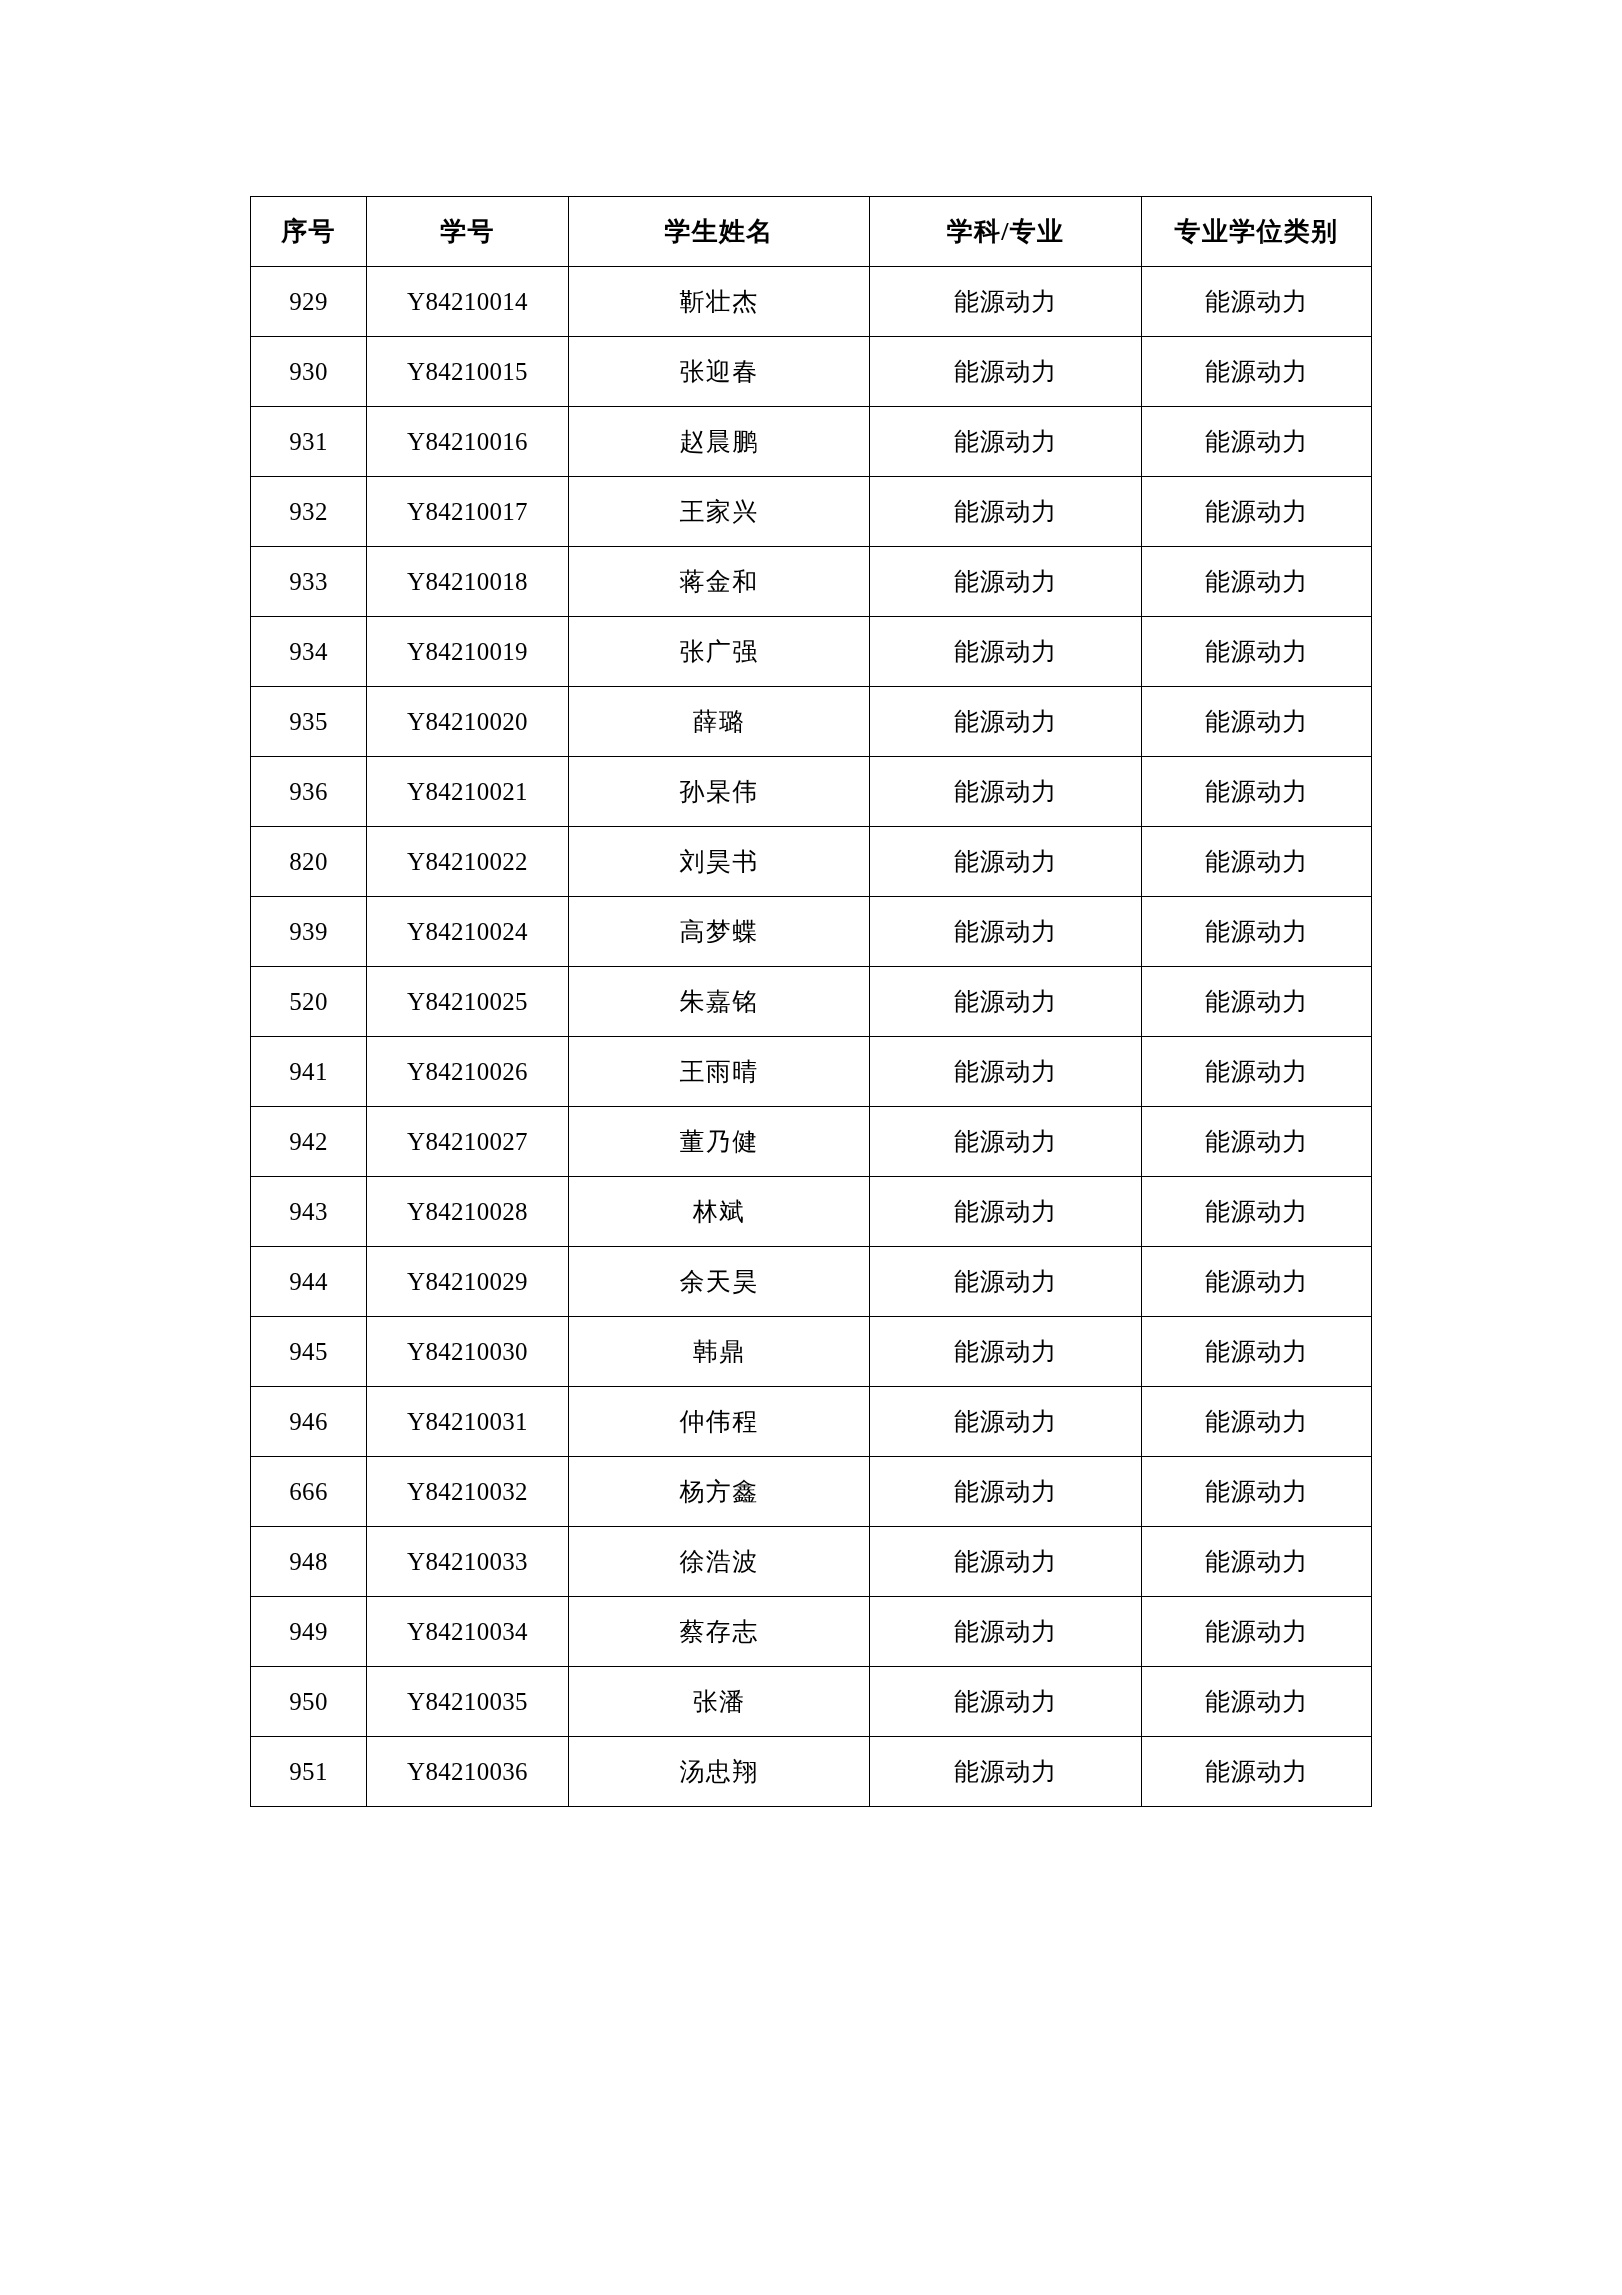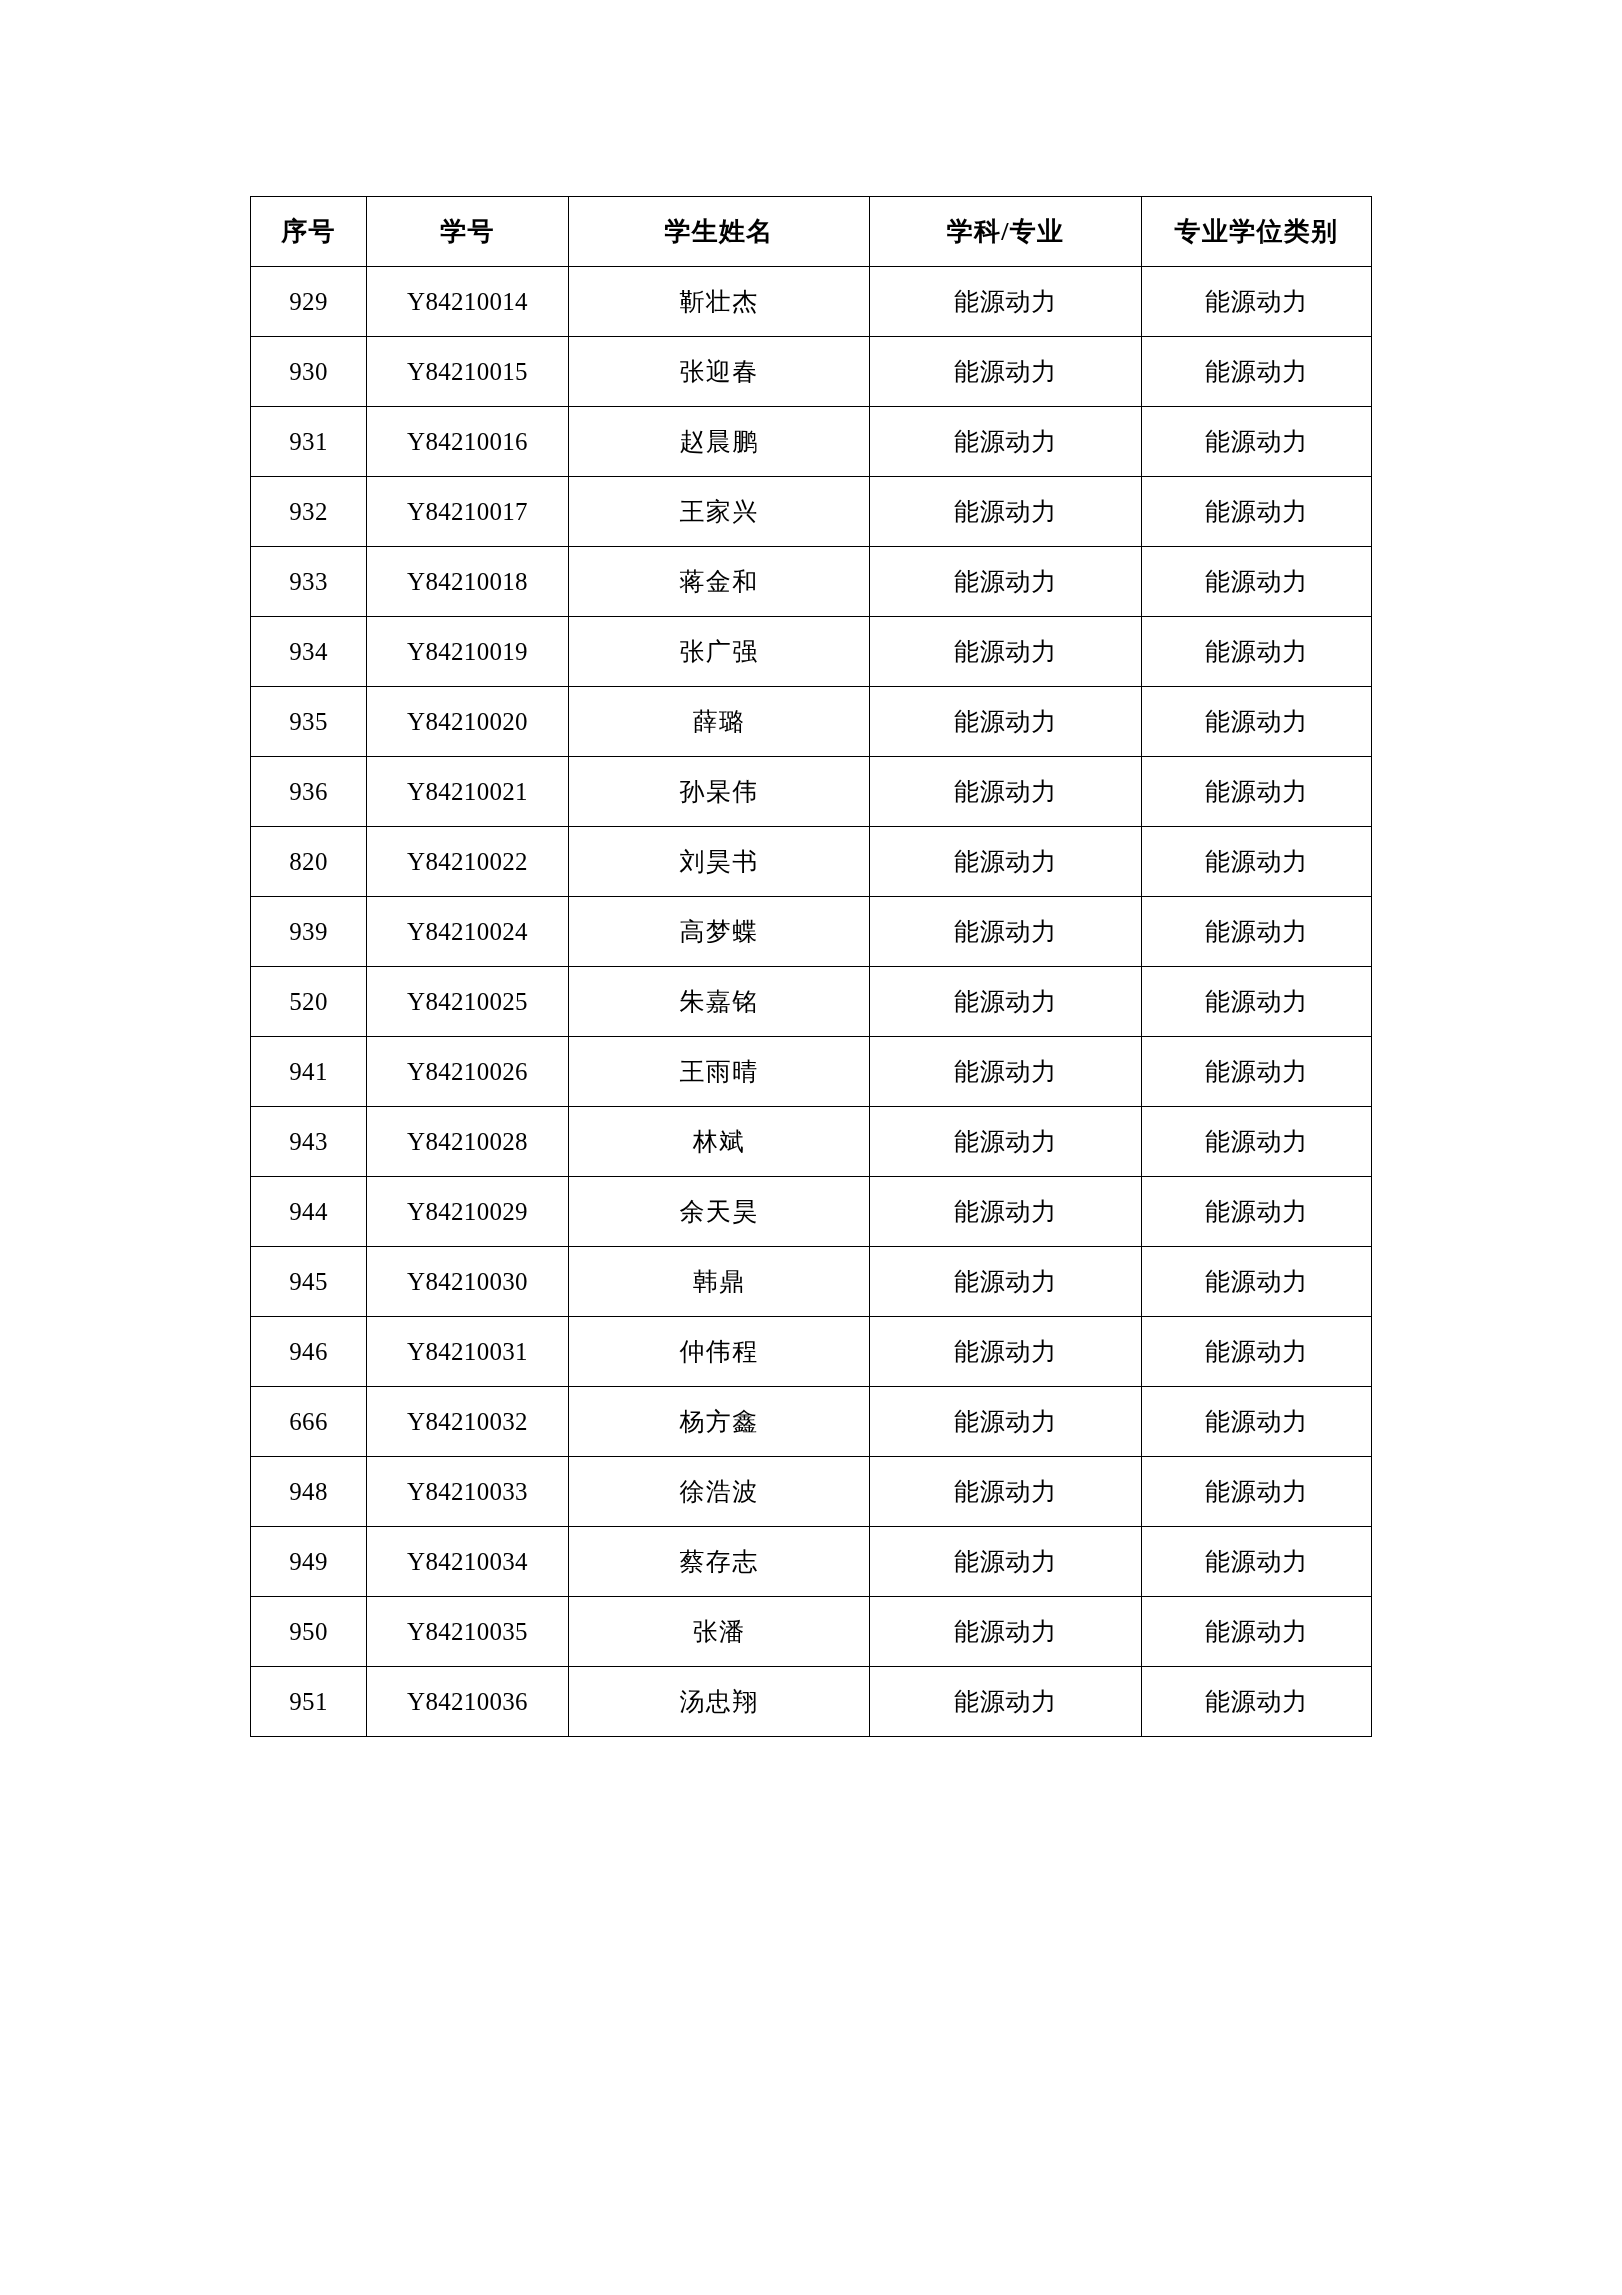--- a/index.html
+++ b/index.html
@@ -179,20 +179,27 @@
             <td class="cell-degree">能源动力</td>
           </tr>
           <tr>
             <td class="cell-seq">941</td>
             <td class="cell-id">Y84210026</td>
             <td class="cell-name">王雨晴</td>
             <td class="cell-major">能源动力</td>
             <td class="cell-degree">能源动力</td>
           </tr>
           <tr>
+            <td class="cell-seq">942</td>
+            <td class="cell-id">Y84210027</td>
+            <td class="cell-name">董乃健</td>
+            <td class="cell-major">能源动力</td>
+            <td class="cell-degree">能源动力</td>
+          </tr>
+          <tr>
             <td class="cell-seq">943</td>
             <td class="cell-id">Y84210028</td>
             <td class="cell-name">林斌</td>
             <td class="cell-major">能源动力</td>
             <td class="cell-degree">能源动力</td>
           </tr>
           <tr>
             <td class="cell-seq">944</td>
             <td class="cell-id">Y84210029</td>
             <td class="cell-name">余天昊</td>

